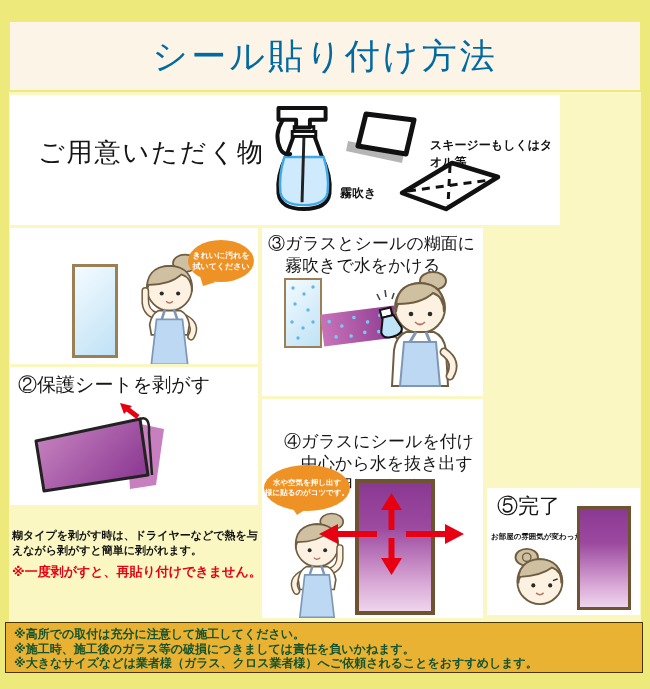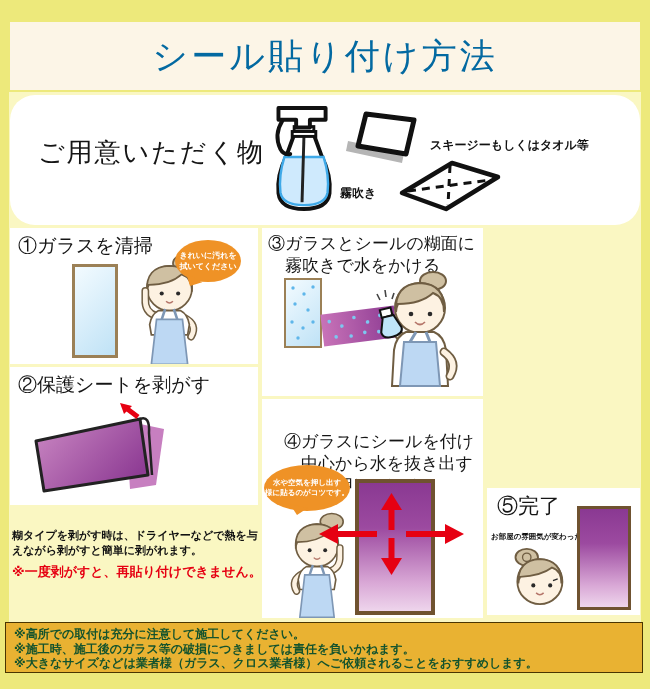--- a/index.html
+++ b/index.html
@@ -8,21 +8,21 @@
   .abs{position:absolute;}
   .serif{font-family:"DejaVu Serif","Liberation Serif",serif;}
   .pre{white-space:pre-line;}
 
   #content-bg{left:9px;top:92px;width:632px;height:530px;background:#FAF7C2;}
   #title-box{left:10px;top:22px;width:630px;height:68px;background:#FCF5E7;
     display:flex;align-items:center;justify-content:center;}
   #title-text{font-size:35px;letter-spacing:3px;color:#0369a1;}
 
   .white-box{background:#FFFFFF;position:absolute;overflow:hidden;}
-  #prepare-box{left:10px;top:95px;width:630px;height:130px;border-radius:25px;}
+  #prepare-box{left:10px;top:95px;width:550px;height:130px;}
   #prepare-heading{left:28px;top:40px;font-size:26px;letter-spacing:2px;color:#151515;}
   #spray-svg{left:258px;top:10px;width:72px;height:108px;}
   #spray-label{left:330px;top:90px;font-size:12px;font-weight:bold;color:#111;}
   #squeegee-svg{left:336px;top:14px;width:84px;height:58px;}
   #squeegee-label{left:420px;top:42px;font-size:12px;font-weight:bold;color:#111;}
   #cloth-svg{left:388px;top:62px;width:104px;height:58px;}
 
   .step-heading{position:absolute;color:#151515;font-family:"DejaVu Serif","Liberation Serif",serif;}
   #step1-box{left:10px;top:228px;width:248px;height:136px;}
   #step2-box{left:10px;top:367px;width:248px;height:138px;}
@@ -36,21 +36,21 @@
   #step4-heading{left:22px;top:4px;font-size:17px;line-height:22px;margin-top:27px;}
   #step5-heading{left:10px;top:4px;font-size:21px;}
 
   .glass-blue{background:linear-gradient(135deg,#f3fbff 0%,#bfe2f6 100%);}
   .glass-purple{background:linear-gradient(180deg,#8A3992 0%,#9c4aa0 35%,#d9a8d6 78%,#EED5EC 100%);}
   #glass1{left:62px;top:36px;width:40px;height:88px;border:3px solid #9b8056;}
   #girl1-svg{left:112px;top:24px;width:95px;height:114px;}
   .bubble{position:absolute;background:#EF9226;border-radius:50%;display:flex;align-items:center;
     justify-content:center;text-align:center;color:#fff;font-weight:bold;z-index:3;}
   .bubble:after{content:'';position:absolute;border:9px solid transparent;border-top-color:#EF9226;}
-  #bubble1{left:165px;top:12px;width:66px;height:42px;font-size:8px;line-height:1.4;}
+  #bubble1{left:178px;top:12px;width:66px;height:42px;font-size:8px;line-height:1.4;}
   #bubble1:after{left:6px;bottom:-13px;transform:rotate(28deg);}
 
   #sheet2-svg{left:18px;top:36px;width:160px;height:95px;}
 
   #glass3{left:22px;top:50px;width:34px;height:66px;border:2px solid #9b8056;}
   #strip3{left:60px;top:82px;width:74px;height:32px;transform:rotate(-7deg);
     background:linear-gradient(90deg,#c873b8 0%,#8c3a92 100%);}
   #girl3-svg{left:108px;top:42px;width:100px;height:118px;}
   .droplets-svg{position:absolute;left:0;top:0;width:100%;height:100%;}
 
@@ -102,21 +102,20 @@
     <div class="abs" id="squeegee-label">スキージーもしくはタオル等</div>
 
     <svg class="abs" id="cloth-svg" viewBox="0 0 104 58">
       <polygon points="4,36 54,6 100,20 48,52" fill="#fff" stroke="#111" stroke-width="4.5" stroke-linejoin="round"></polygon>
       <line x1="10" y1="34" x2="92" y2="23" stroke="#111" stroke-width="3" stroke-dasharray="8,6"></line>
       <line x1="52" y1="9" x2="50" y2="48" stroke="#111" stroke-width="3" stroke-dasharray="7,6"></line>
     </svg>
   </div>
 
   <div class="white-box" id="step1-box">
-    <div class="step-heading" id="step1-heading">①ガラスを清掃</div>
     <div class="abs glass-blue" id="glass1"></div>
     <div class="bubble" id="bubble1">
       <span class="pre">きれいに汚れを
 拭いてください</span>
     </div>
     <svg class="abs" id="girl1-svg" viewBox="0 0 110 132">
       <g stroke="#6f5d42" stroke-width="2">
         <ellipse cx="73" cy="13" rx="14" ry="10" fill="#cfc0a2"></ellipse>
         <circle cx="55" cy="42" r="26" fill="#fdf2e2"></circle>
         <path d="M29,46 Q27,17 55,16 Q83,17 81,46 Q81,30 69,26 Q56,38 31,38 Q29,42 29,46 Z" fill="#cfc0a2"></path>

